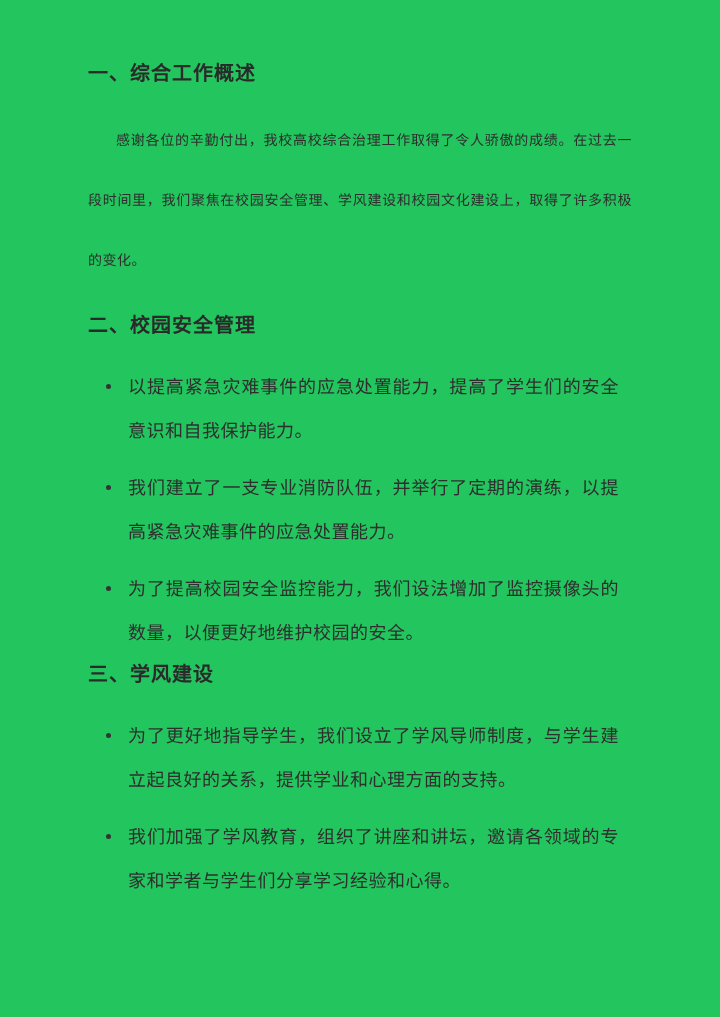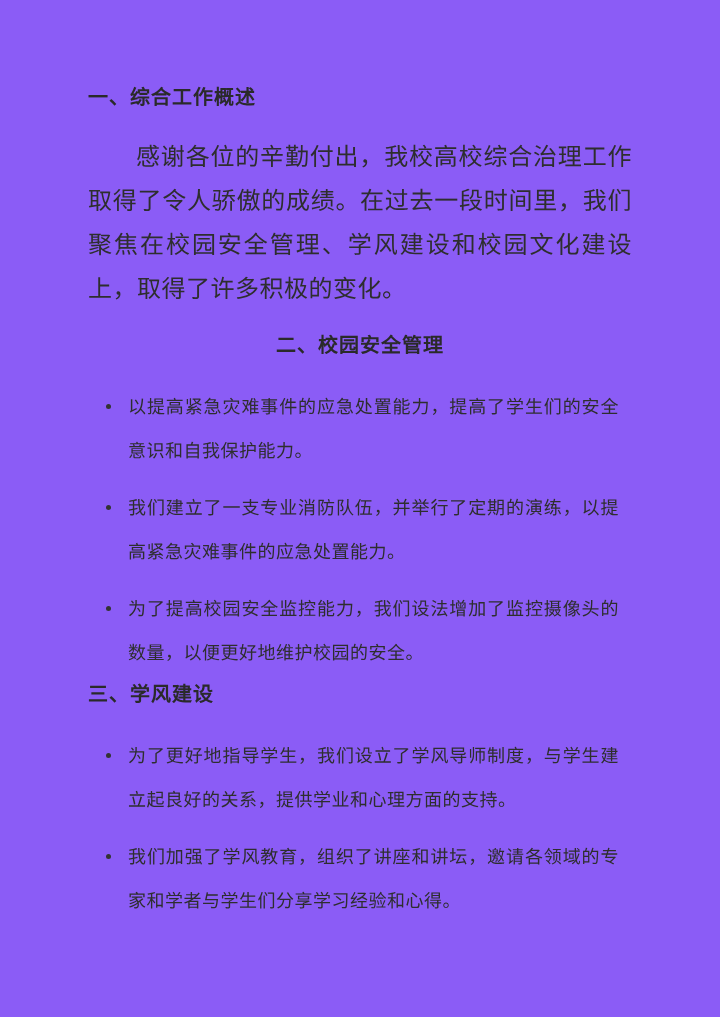--- a/index.html
+++ b/index.html
@@ -5,40 +5,40 @@
   html, body {
     margin: 0;
     padding: 0;
     background: #ffffff;
   }
   .doc-page {
     position: relative;
     width: 720px;
     height: 1017px;
     box-sizing: border-box;
-    padding: 84px 88px 0 88px;
-    background: #8b5cf6;
+    padding: 60px 88px 0 88px;
+    background: #22c55e;
     color: #2e2e2e;
     font-family: "Liberation Serif", "DejaVu Serif", serif;
     overflow: hidden;
   }
   .heading {
     margin: 0;
     font-size: 20px;
     line-height: 27px;
     font-weight: bold;
     letter-spacing: 1px;
     color: #2a2a2a;
   }
-  .heading--after-para { margin-top: 21px; text-align: center; }
+  .heading--after-para { margin-top: 21px; }
   .heading--after-list { margin-top: 6px; }
   .para {
     margin: 24px 0 0 0;
-    font-size: 24px;
-    line-height: 44px;
+    font-size: 14px;
+    line-height: 60px;
     letter-spacing: 0.5px;
     text-align: justify;
     text-justify: inter-character;
     text-indent: 2em;
   }
   ul.bullets {
     list-style: none;
     margin: 0;
     padding: 0 13px 0 0;
   }

